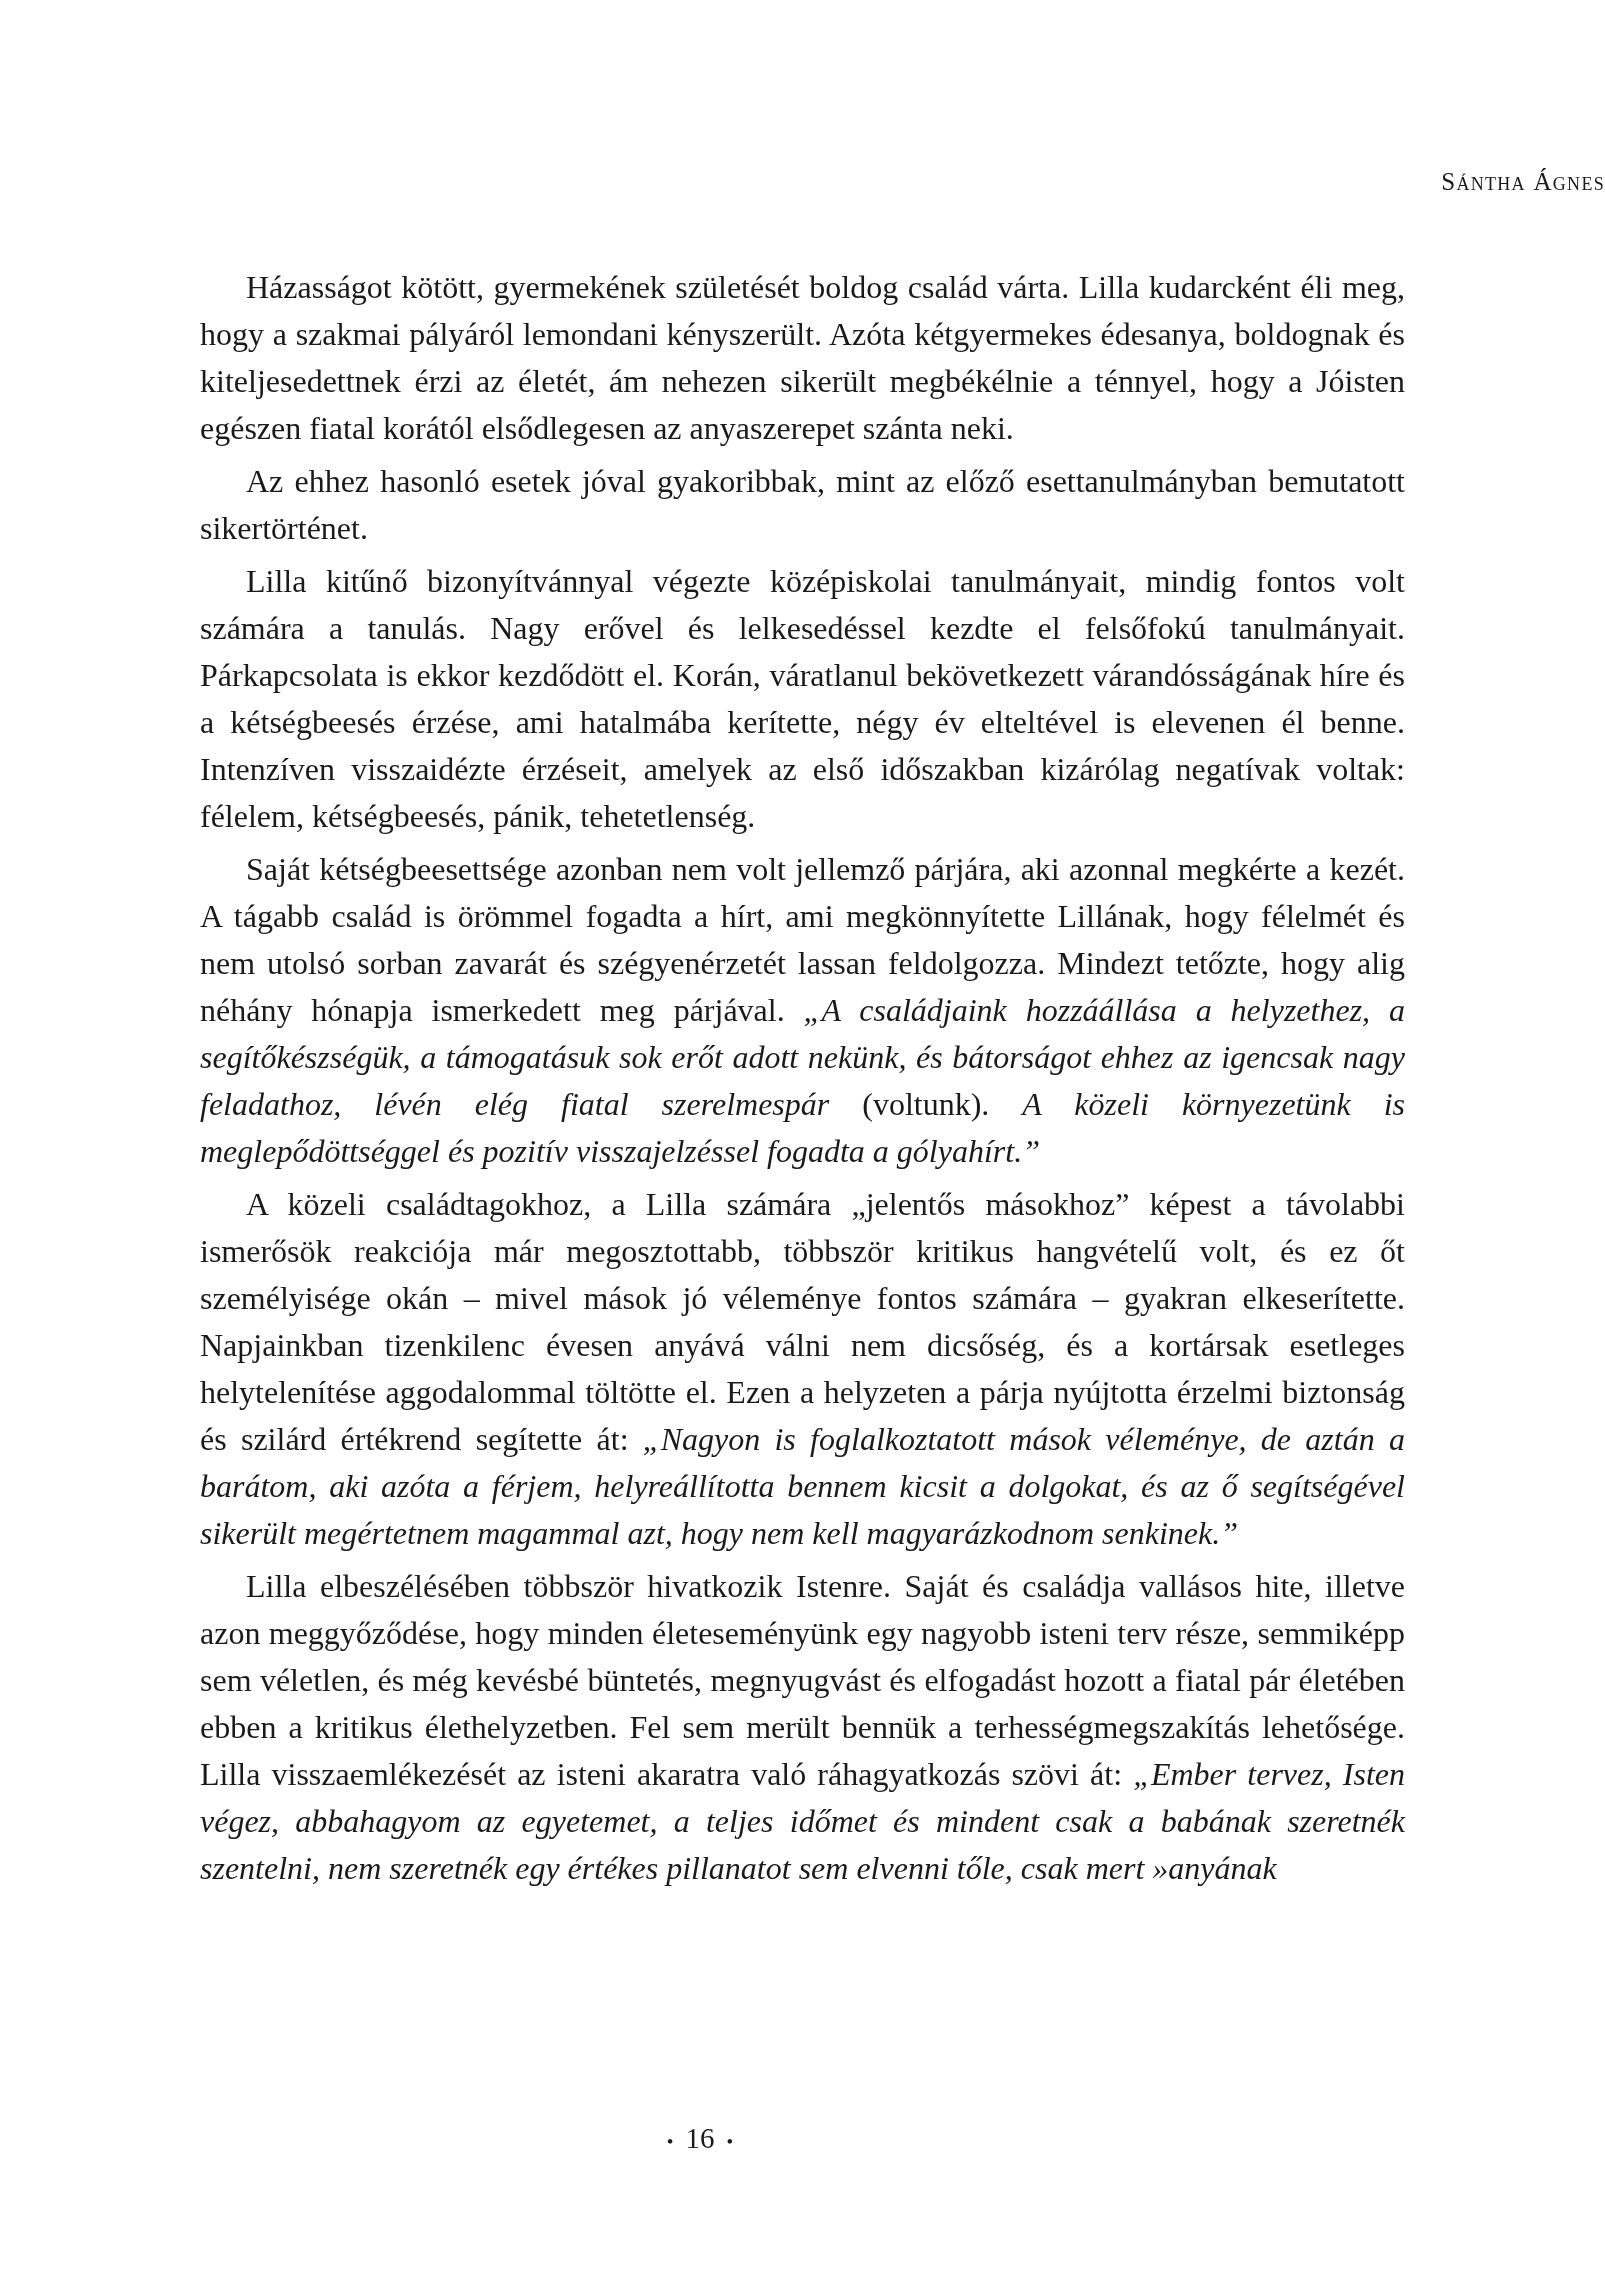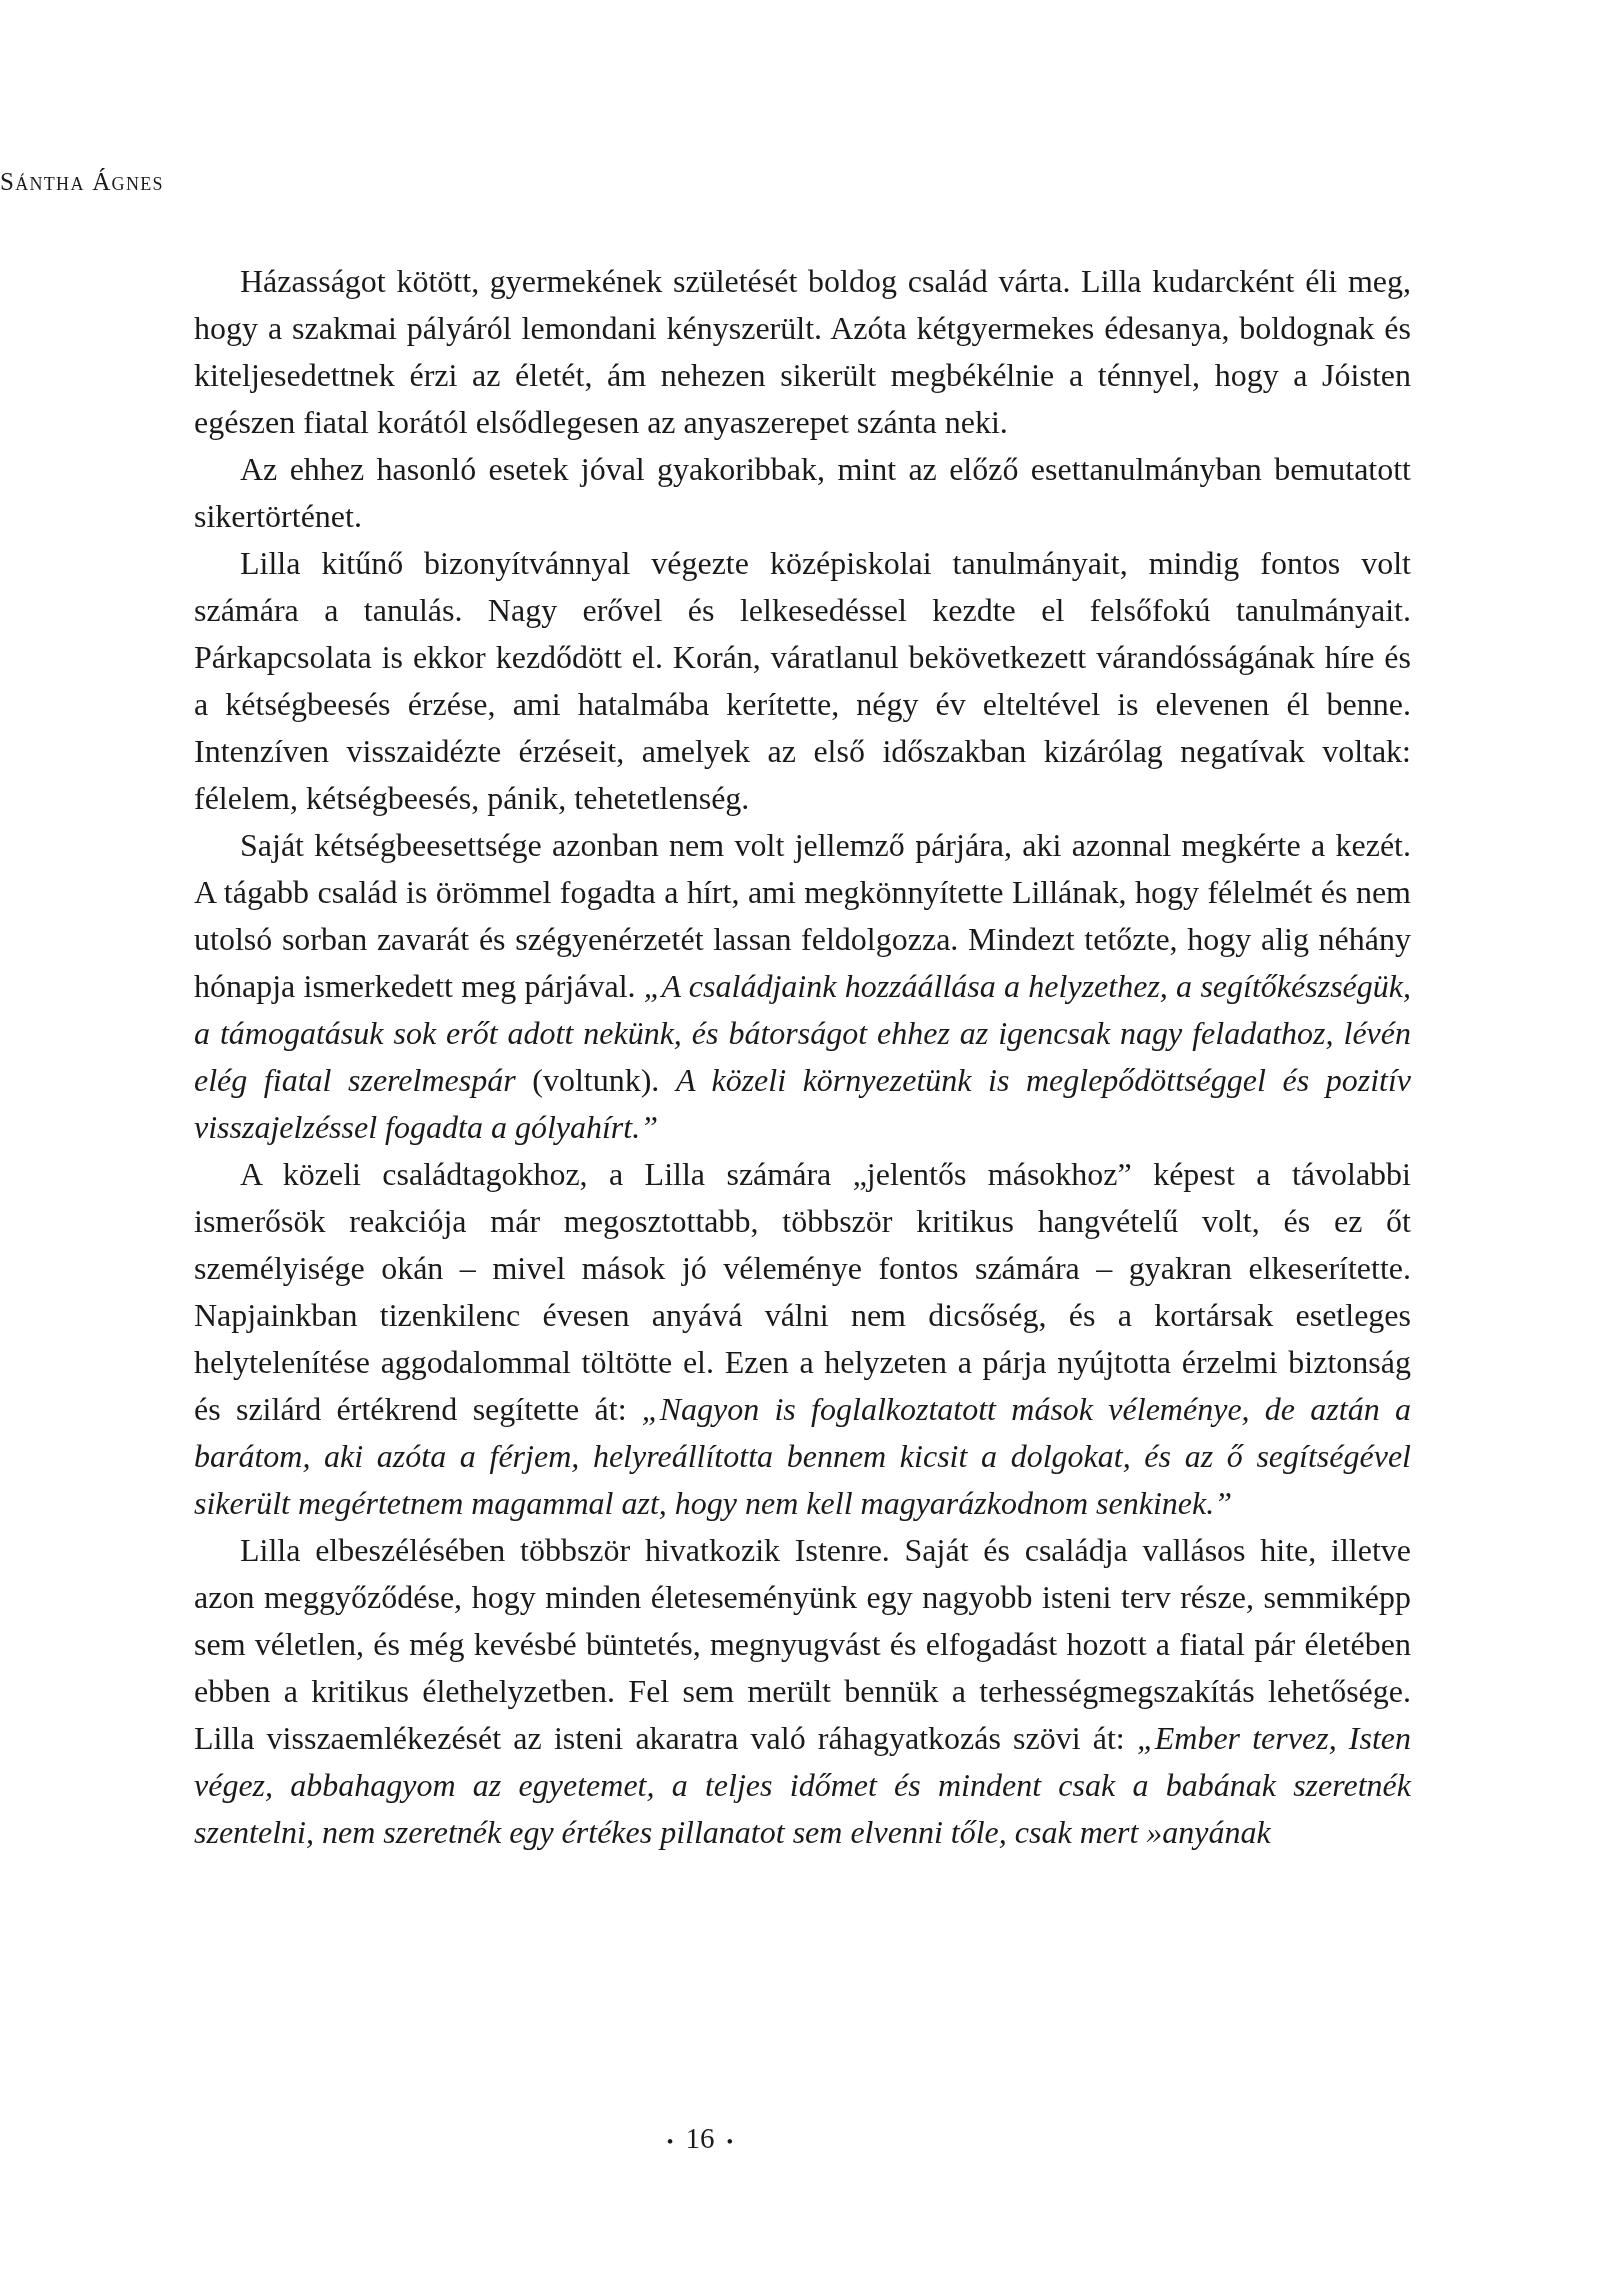--- a/index.html
+++ b/index.html
@@ -1,28 +1,28 @@
 <!DOCTYPE html>
 <html style="font-size:13.8px"><head>
 <meta charset="utf-8">
 <style>
   html, body { margin:0; padding:0; background:#ffffff; }
   body { width:1605px; height:2295px; position:relative; overflow:hidden; }
   .page { position:absolute; left:0; top:0; width:1605px; height:2295px; background:#fff; }
   .running-head {
-    position:absolute; top:163px; left:0; width:1605px; text-align:left;
+    position:absolute; top:163px; left:0; width:1605px; text-align:right;
     font-family:"Liberation Serif","DejaVu Serif",serif; font-size:25px; color:#1a1a1a;
     font-variant:small-caps; letter-spacing:1.3px; line-height:38px;
   }
   .body-text {
     position:absolute; top:258px; left:194px; width:1217px;
     font-family:"Liberation Serif","DejaVu Serif",serif; font-size:32px; line-height:47px;
     color:#1a1a1a; text-align:justify; hyphens:manual;
   }
-  .para { margin:0; text-indent:46px; }
+  .para { margin:6px; text-indent:46px; }
   .para span.it { font-style:italic; }
   .page-number {
     position:absolute; top:2117px; left:0; width:1400px; text-align:center;
     font-family:"Liberation Serif","DejaVu Serif",serif; font-size:29px; color:#1a1a1a; line-height:43px;
   }
   .bullet { font-size:19px; vertical-align:middle; margin:0 12px; }
 </style>
 </head>
 <body>
 

